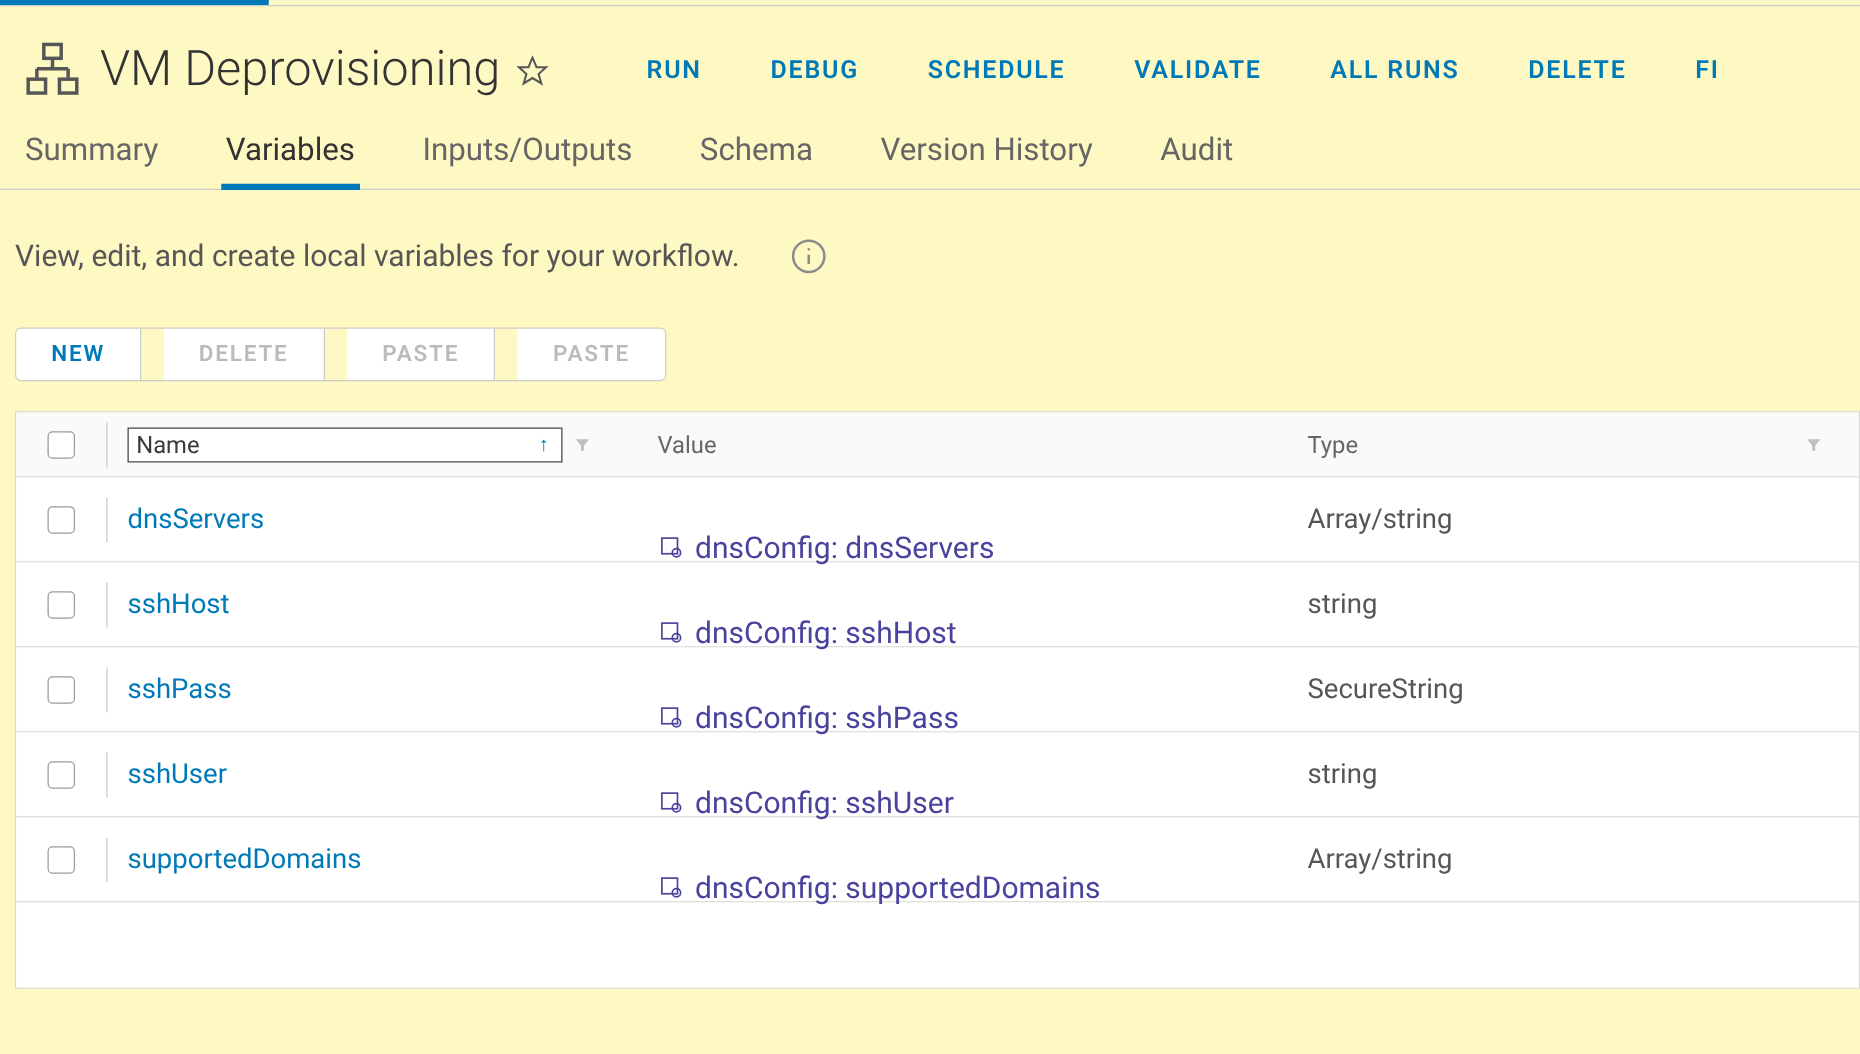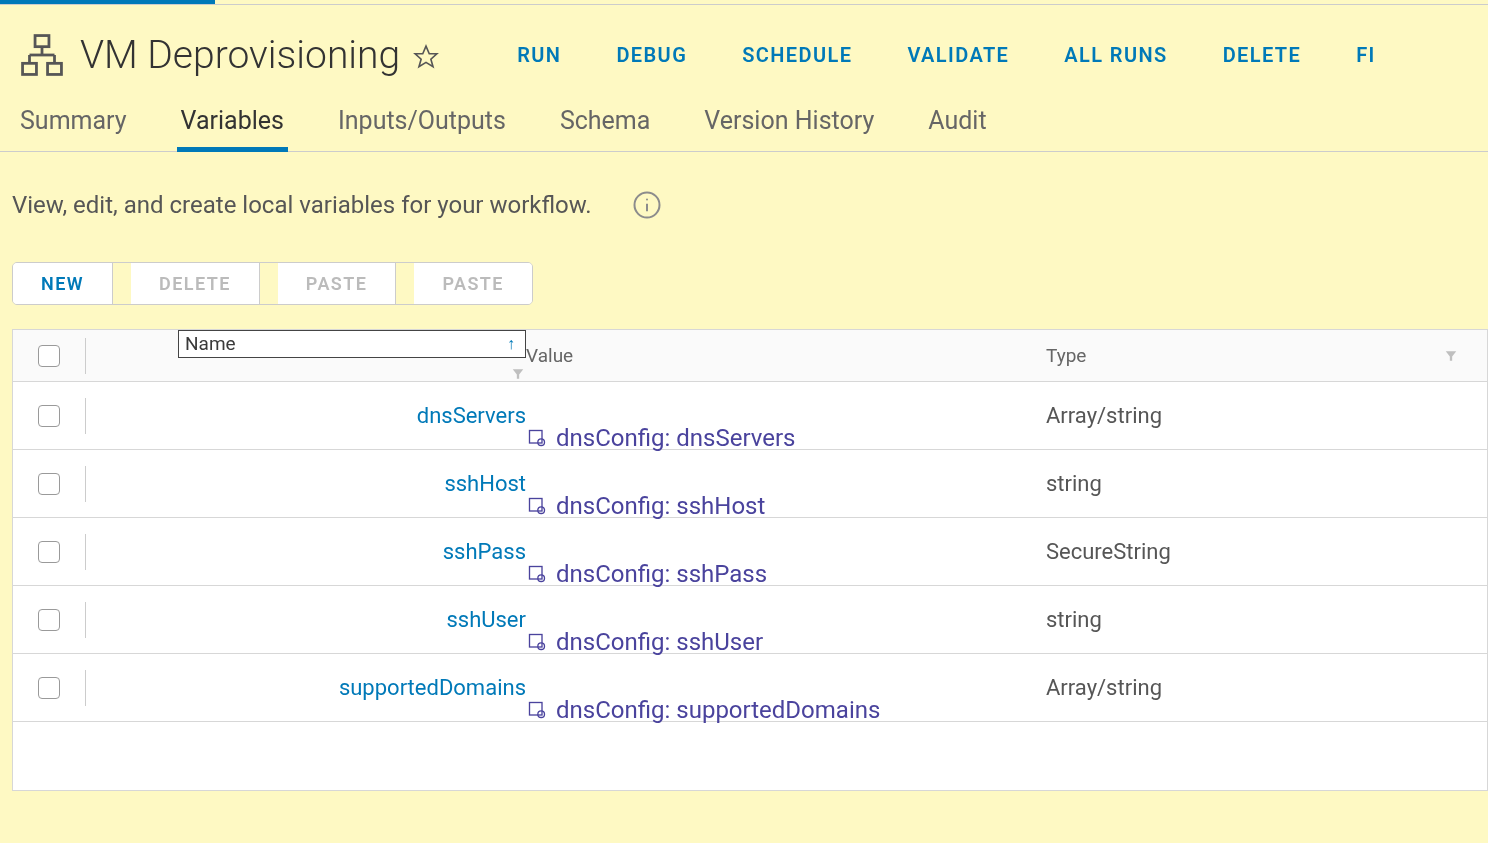--- a/index.html
+++ b/index.html
@@ -179,21 +179,21 @@
     border-radius: 4px;
     background: #fff;
     cursor: pointer;
   }
   .col-sep {
     width: 1px;
     height: 36px;
     background: #ccc;
     margin-right: 16px;
   }
-  .col-name { width: 424px; display: flex; align-items: flex-end; gap: 8px; flex-direction: column; }
+  .col-name { width: 424px; display: flex; align-items: center; gap: 8px; }
   .col-value { width: 520px; display: flex; align-items: center; gap: 8px; text-align: right; }
   .col-type { flex: 1; display: flex; align-items: center; gap: 8px; }
 
   .name-header-box {
     border: 1px solid #444;
     padding: 2px 10px 2px 6px;
     height: 28px;
     display: flex;
     align-items: center;
     justify-content: space-between;

